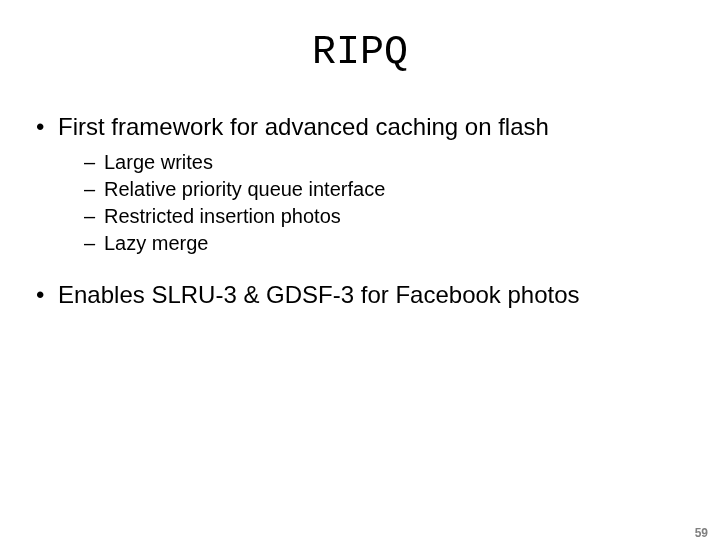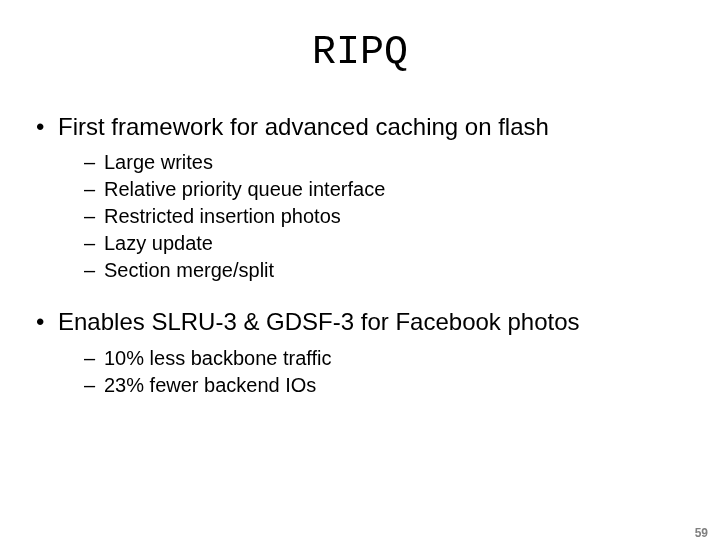--- a/index.html
+++ b/index.html
@@ -73,26 +73,21 @@
 
 <h1 class="title">RIPQ</h1>
 
 <ul class="level1">
   <li>
     <span>First framework for advanced caching on flash</span>
     <ul class="level2">
       <li><span>Large writes</span></li>
       <li><span>Relative priority queue interface</span></li>
       <li><span>Restricted insertion photos</span></li>
-      <li><span>Lazy update</span></li>
-      <li><span>Section merge/split</span></li>
+      <li><span>Lazy merge</span></li>
     </ul>
   </li>
   <li>
     <span>Enables SLRU-3 &amp; GDSF-3 for Facebook photos</span>
-    <ul class="level2">
-      <li><span>10% less backbone traffic</span></li>
-      <li><span>23% fewer backend IOs</span></li>
-    </ul>
   </li>
 </ul>
 
 <div class="page-number">59</div>
 
 </body></html>

